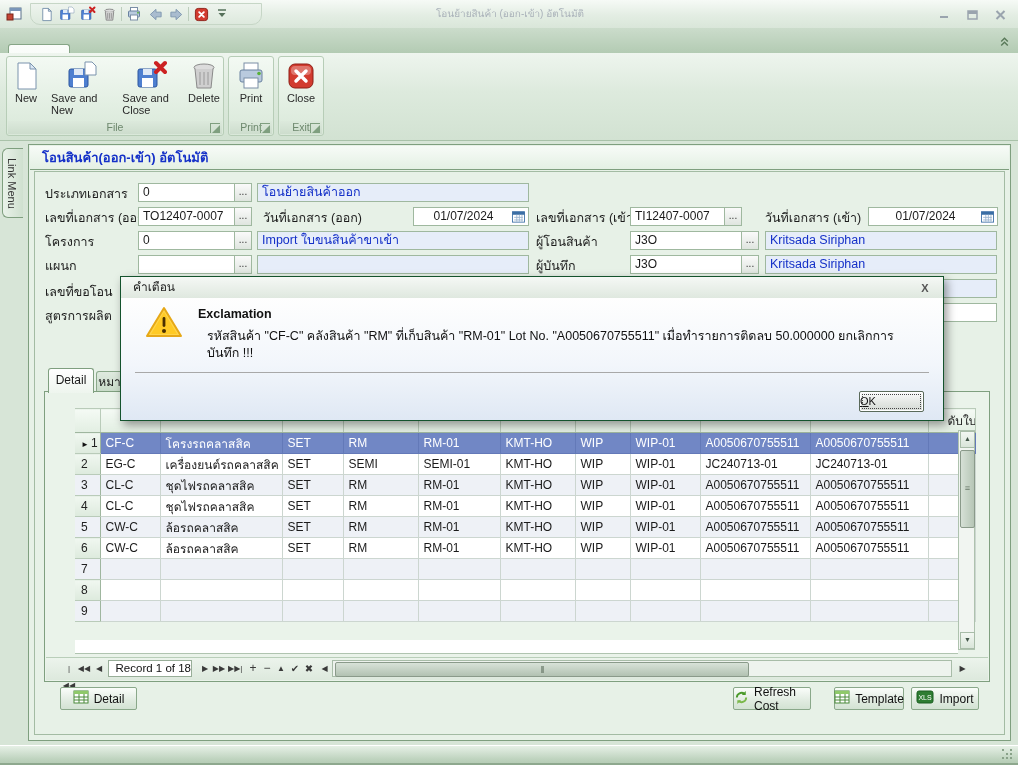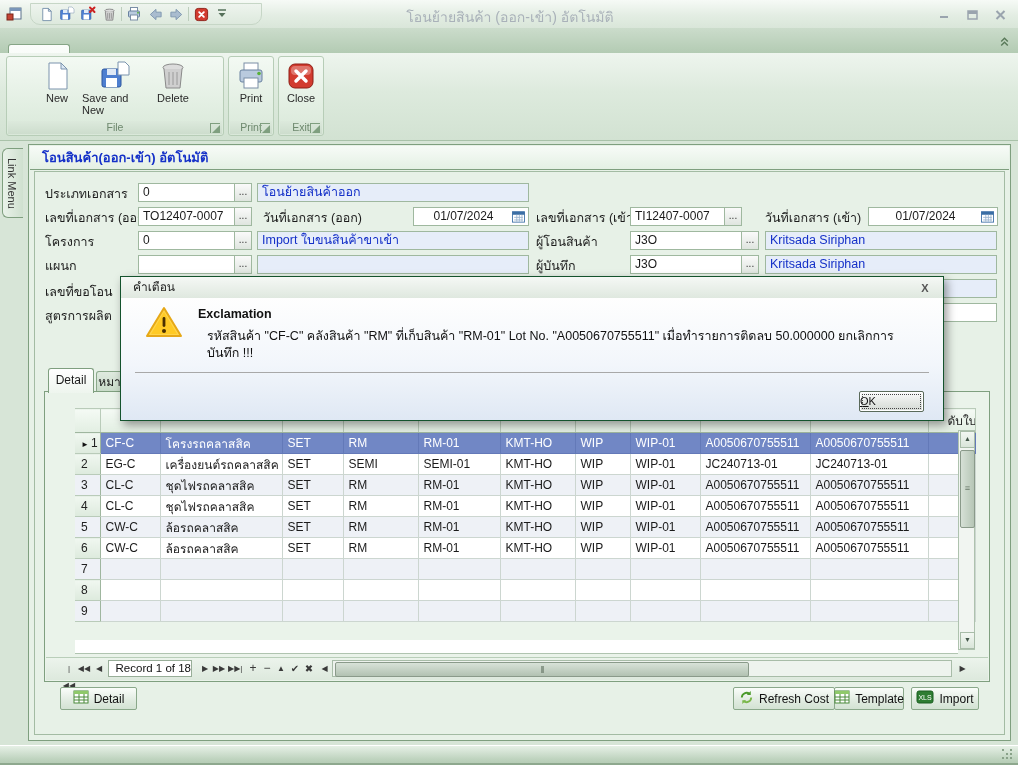--- a/index.html
+++ b/index.html
@@ -9,21 +9,21 @@
   .abs{position:absolute}
   
   .titlebar{left:0;top:0;width:1018px;height:28px;
     background:linear-gradient(#f6faf6,#e3ede3 55%,#d9e6d9);border-bottom:1px solid #c3d5c3}
   .appicon{left:6px;top:6px;width:16px;height:16px}
   .qat{left:30px;top:3px;width:232px;height:22px;display:flex;align-items:center;gap:3px;
     padding:0 6px;background:linear-gradient(#eef4ee,#dde9dd);border:1px solid #c6d6c6;
     border-radius:0 0 10px 10px;box-sizing:border-box}
   .qbtn{width:18px;height:18px;display:flex;align-items:center;justify-content:center}
   .qdiv{width:1px;height:14px;background:#bccdbc}
-  .win-title{left:300px;top:6px;width:420px;text-align:center;font-size:14px;color:#a9b1b9}
+  .win-title{left:300px;top:6px;width:420px;text-align:center;font-size:10px;color:#a9b1b9}
   .winctl{top:8px;width:24px;height:13px;display:flex;align-items:center;justify-content:center}
   
   .tabrow{left:0;top:28px;width:1018px;height:25px;
     background:linear-gradient(#cbdccb,#b3cbb3)}
   .rtab{position:absolute;top:16px;height:23px;line-height:23px;text-align:right;
     font-size:12px;color:#223322;padding:12px 12px}
   .rtab.active{background:linear-gradient(#fbfdfb,#eaf3ea);border:1px solid #86a586;border-bottom:none;
     border-radius:3px 3px 0 0;color:#111}
   .chevron{right:8px;top:7px}
   
@@ -242,20 +242,29 @@
       </div>
       <div class="rbtn" style="width:66px">
         <span class="ric"><svg width="32" height="32" viewBox="0 0 32 32">
               <rect x="3" y="9" width="19" height="18" rx="2" fill="#4e7fd0" stroke="#2c569e"></rect>
               <rect x="8" y="9" width="9" height="6" fill="#dfe9f6"></rect>
               <rect x="7" y="18" width="11" height="9" fill="#fff"></rect>
               <path d="M19 2h7l4 4v9h-11z" fill="#fff" stroke="#7a93ad"></path>
             </svg></span>
         <span>Save and New</span>
       </div>
+      <div class="rbtn" style="width:60px">
+        <span class="ric"><svg width="32" height="32" viewBox="0 0 32 32">
+              <rect x="3" y="9" width="19" height="18" rx="2" fill="#4e7fd0" stroke="#2c569e"></rect>
+              <rect x="8" y="9" width="9" height="6" fill="#dfe9f6"></rect>
+              <rect x="7" y="18" width="11" height="9" fill="#fff"></rect>
+              <path d="M21 3l9 9M30 3l-9 9" stroke="#cc2222" stroke-width="4" stroke-linecap="round"></path>
+            </svg></span>
+        <span>Save and Close</span>
+      </div>
       <div class="rbtn">
         <span class="ric"><svg width="32" height="32" viewBox="0 0 32 32">
               <ellipse cx="16" cy="7.5" rx="10" ry="3.5" fill="#dcdcdc" stroke="#8a8a8a"></ellipse>
               <path d="M7 9l2 19h14l2-19" fill="#cfcfcf" stroke="#8a8a8a"></path>
               <path d="M12 12v13M16 12v13M20 12v13" stroke="#9a9a9a"></path>
             </svg></span>
         <span>Delete</span>
       </div>
     </div>
     <div class="glabel">File</div>
@@ -576,21 +585,21 @@
 </div>
 
 <div class="fbtn" style="left:60px;width:77px">
   <span><svg width="16" height="14" viewBox="0 0 16 14">
         <rect x="1" y="1" width="14" height="12" fill="#fff" stroke="#4a8a3a"></rect>
         <rect x="1" y="1" width="14" height="3" fill="#8fc96a"></rect>
         <path d="M1 7h14M1 10h14M6 4v9M11 4v9" stroke="#4a8a3a"></path>
       </svg></span>
   <span>Detail</span>
 </div>
-<div class="fbtn" style="left:733px;width:102px">
+<div class="fbtn" style="left:733px;width:78px">
   <span><svg width="15" height="15" viewBox="0 0 16 16">
         <path d="M3 8a5 5 0 0 1 8.2-3.8" fill="none" stroke="#4a9a2a" stroke-width="2"></path>
         <path d="M12.5 1v4.2H8.3z" fill="#4a9a2a"></path>
         <path d="M13 8a5 5 0 0 1-8.2 3.8" fill="none" stroke="#7ab84a" stroke-width="2"></path>
         <path d="M3.5 15v-4.2h4.2z" fill="#7ab84a"></path>
       </svg></span>
   <span>Refresh Cost</span>
 </div>
 <div class="fbtn" style="left:834px;width:70px">
   <span><svg width="16" height="14" viewBox="0 0 16 14">

